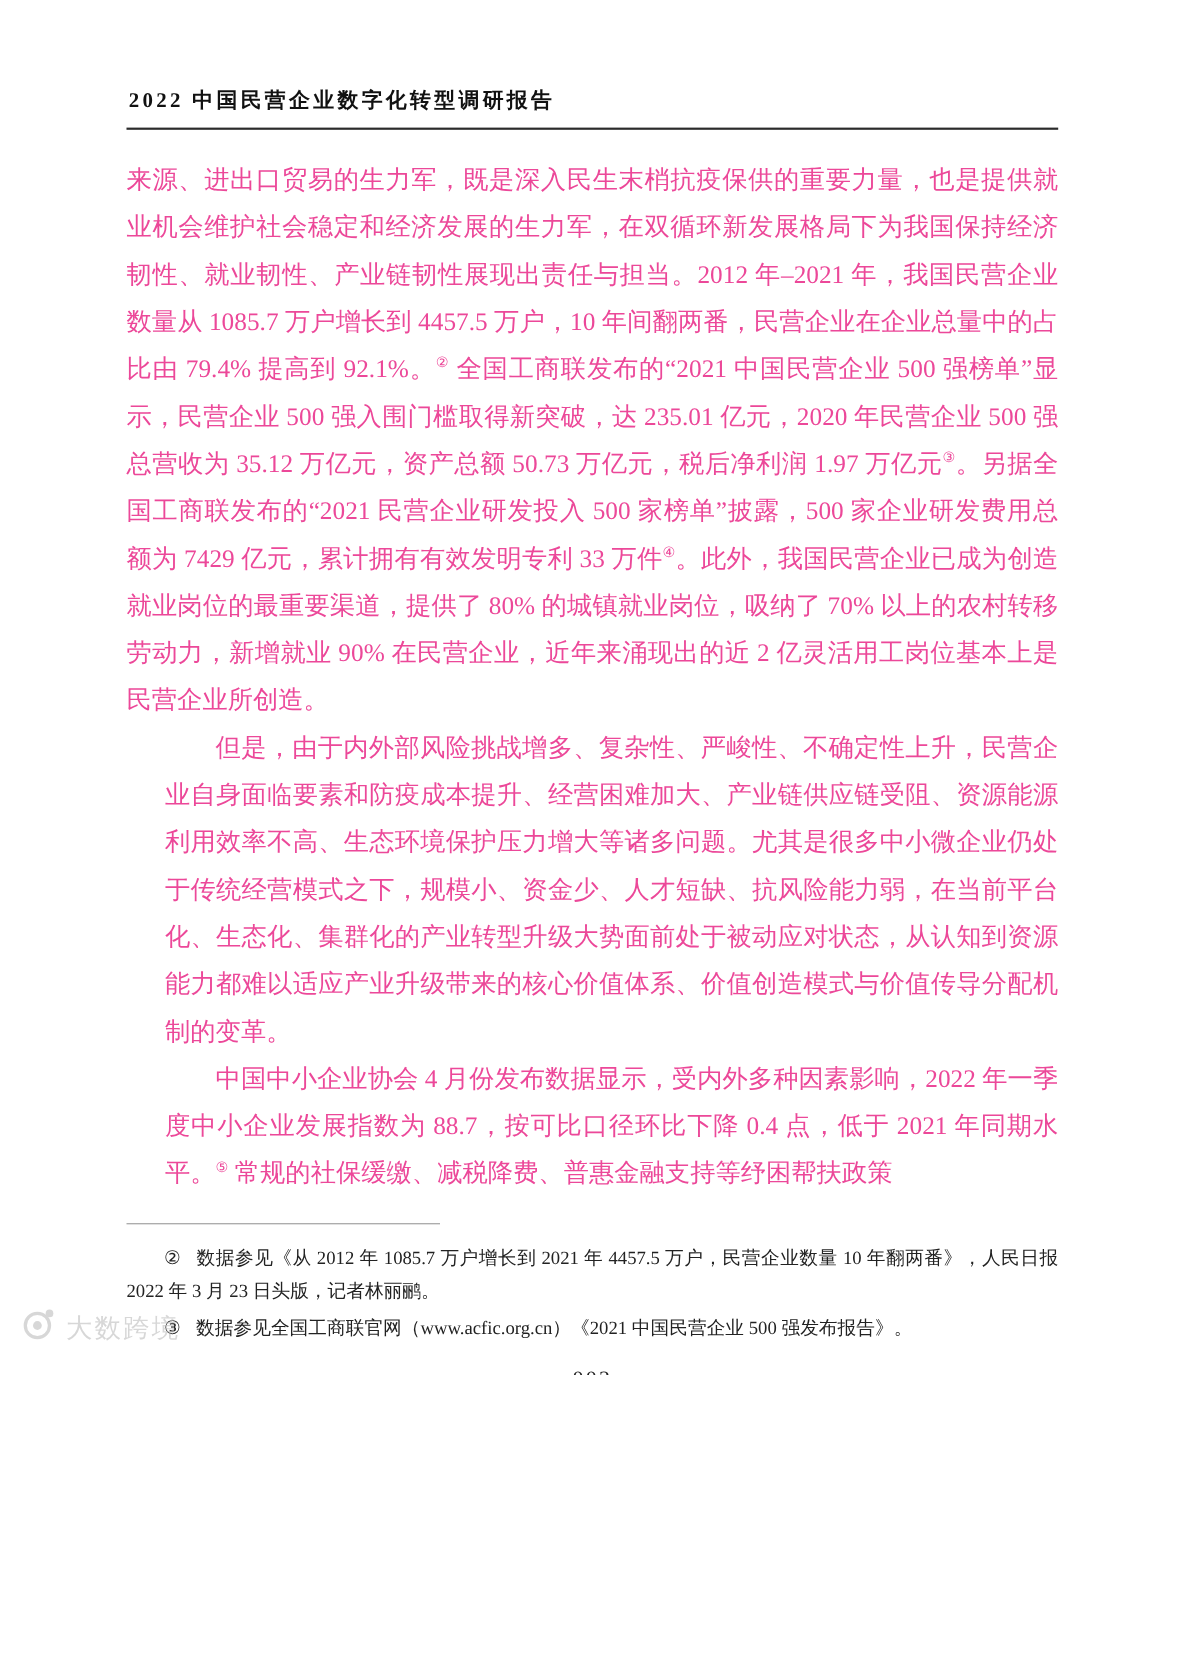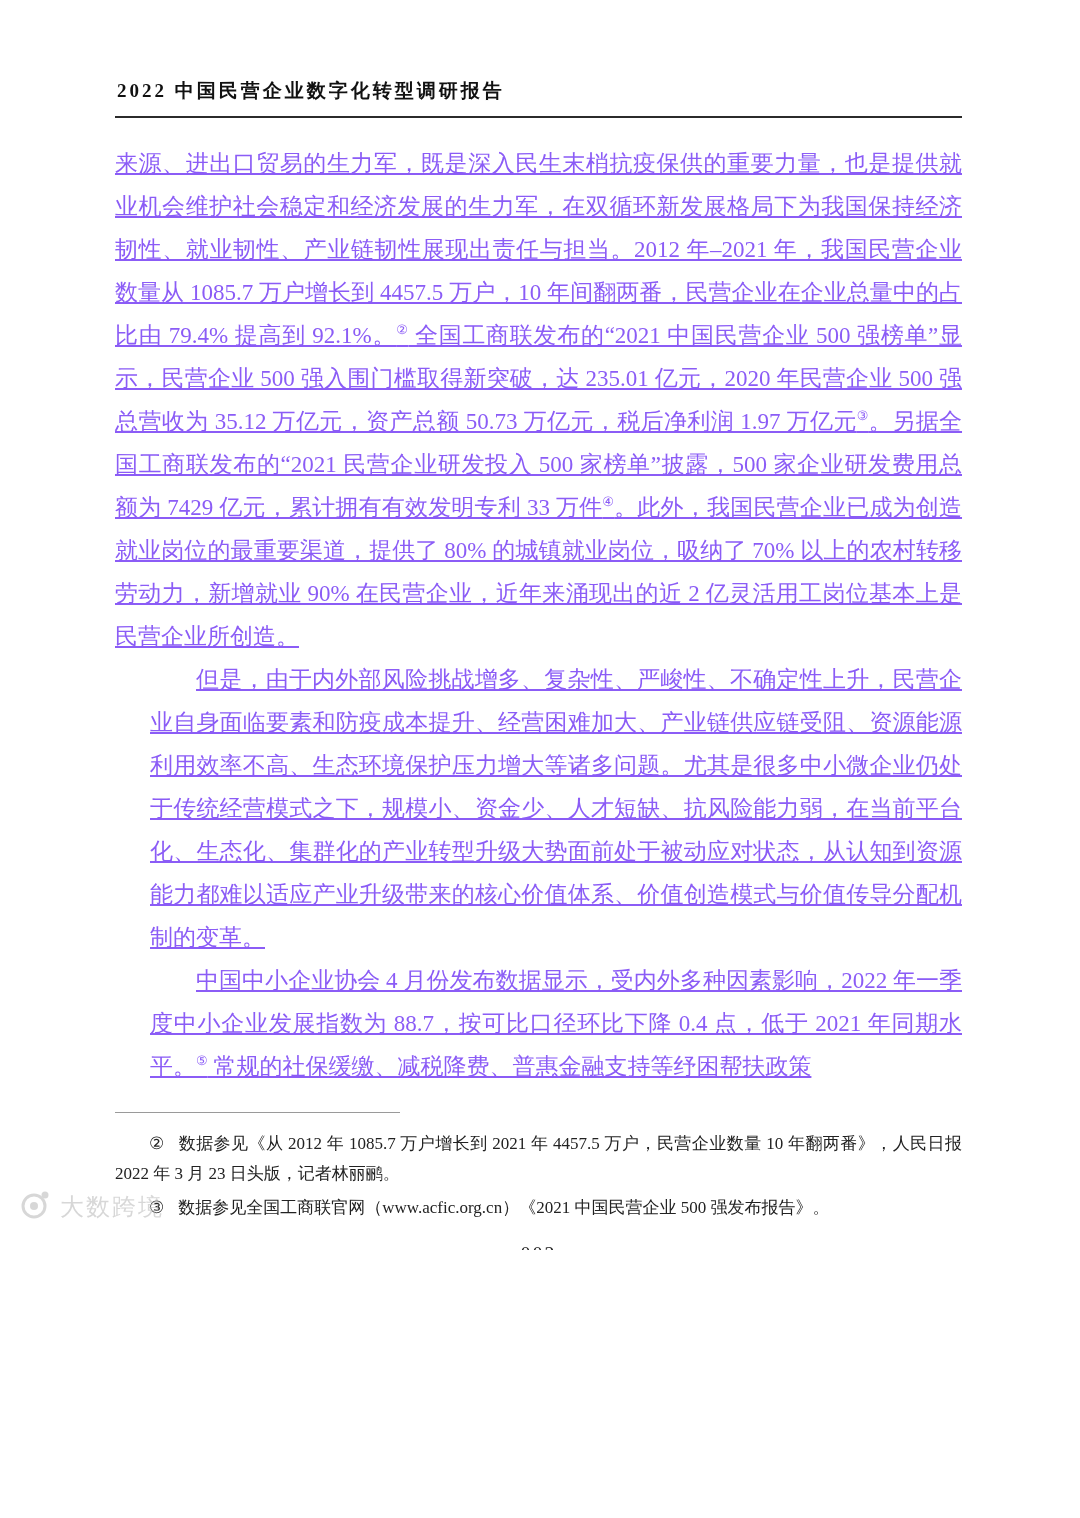--- a/index.html
+++ b/index.html
@@ -24,22 +24,21 @@
   }
   .header-rule {
     margin-top: 12px;
     border-bottom: 2px solid #2b2b2b;
   }
   .body-text { margin-top: 24px; }
   .para {
     font-size: 23px;
     line-height: 43px;
     text-align: justify;
-    color: #8b5cf6;
-    text-decoration: underline;
+    color: #ec4899;
   }
   .para.indent { text-indent: 2em; margin-left: 35px; }
   .fn-ref {
     font-size: 13px;
     vertical-align: 9px;
     line-height: 0;
   }
   .footnotes { margin-top: 24px; }
   .fn-rule {
     width: 285px;

